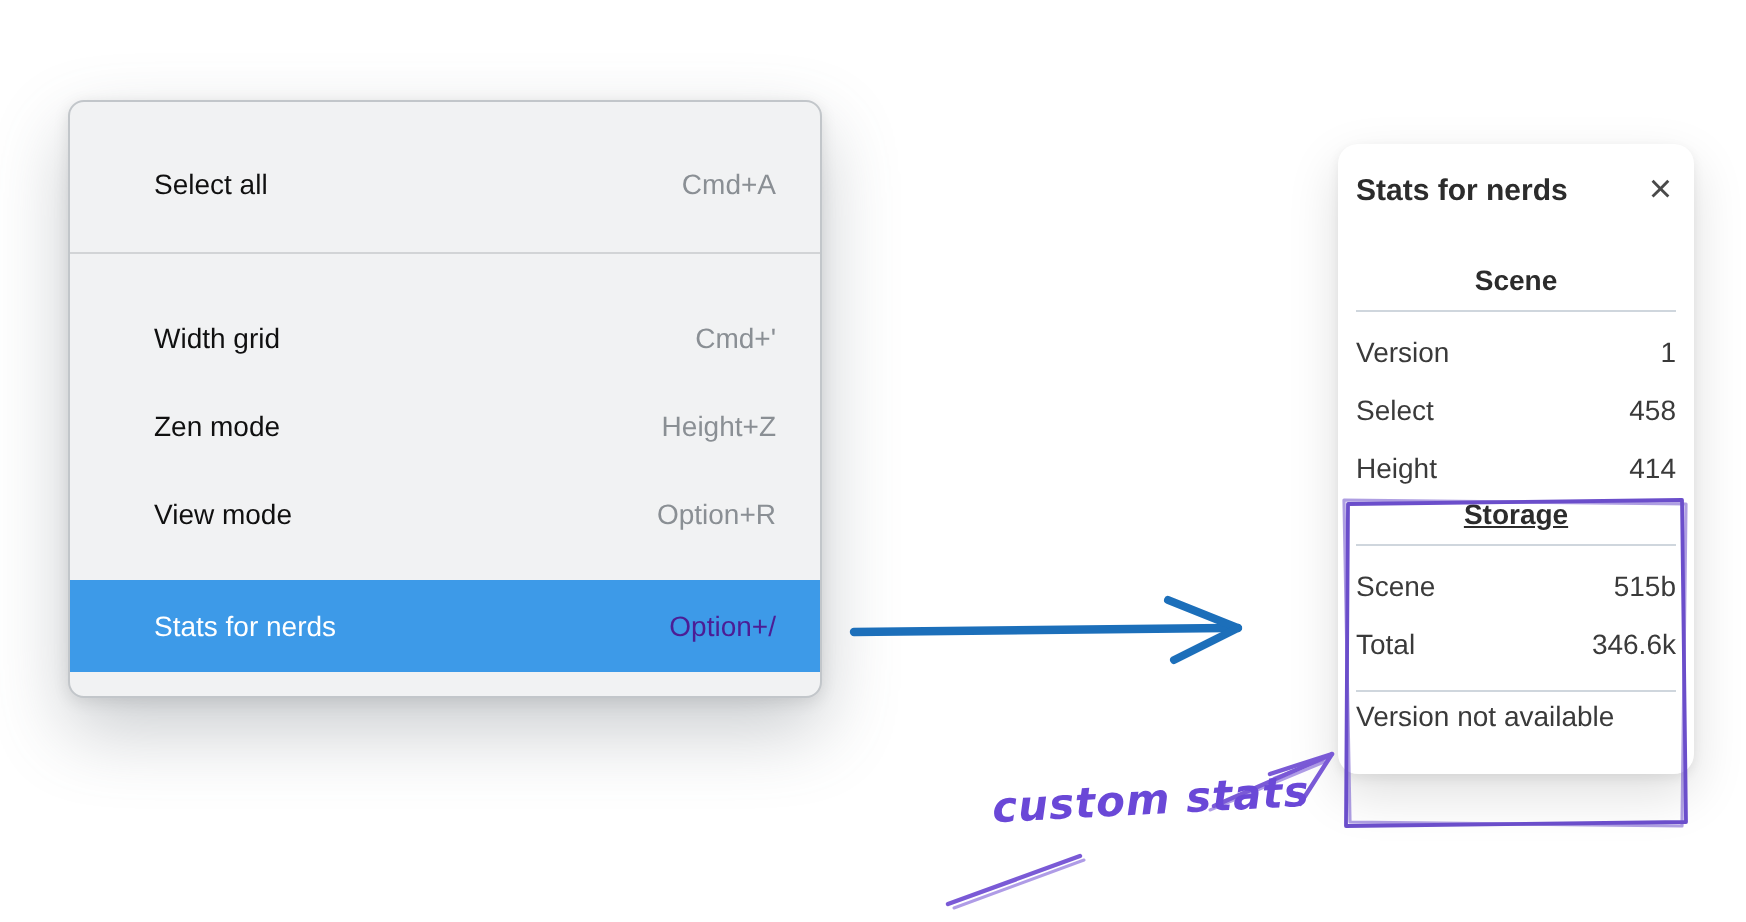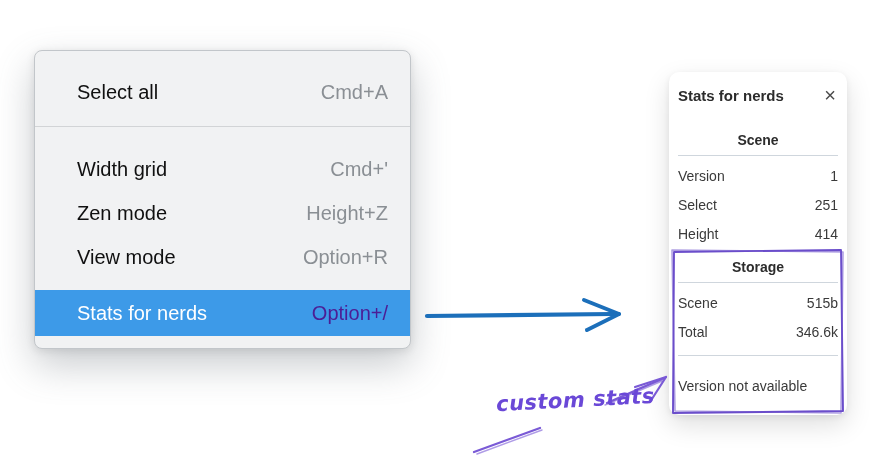--- a/index.html
+++ b/index.html
@@ -14,21 +14,21 @@
     position:absolute; left:34px; top:50px; width:377px; box-sizing:border-box;
     background:#f1f2f3;
     border:1px solid #c2c6ca; border-radius:8px;
     padding:14px 0 12px;
     box-shadow:0 16px 38px rgba(90,100,110,.33), 0 2px 8px rgba(0,0,0,.10);
     z-index:2;
   }
   .menu-item {
     display:flex; justify-content:space-between; align-items:center;
     height:44px; padding:0 22px 0 42px;
-    font-size:20px; color:#101010; cursor:default; white-space:nowrap;
+    font-size:14px; color:#101010; cursor:default; white-space:nowrap;
   }
   .menu-item--first { height:54px; }
   .menu-divider { height:1px; background:#d2d4d6; margin:7px 0 20px; }
   .mi-shortcut { color:#8a8f94;text-align:center; }
   .menu-item--selected {
     background:#3d9ae8; color:#ffffff; height:46px; margin-top:11px;
   }
   .menu-item--selected .mi-shortcut { color:#4c1d95; }
 
   
@@ -40,26 +40,26 @@
     font-size:14px; color:#3a3a3a; z-index:2;
   }
   .panel-header { display:flex; justify-content:space-between; align-items:center; height:20px; }
   .panel-title { font-weight:700; font-size:15px; color:#2c2c2c; }
   .close-btn {
     font-size:20px; line-height:1; color:#4a4a4a; cursor:pointer;
     background:none; border:none; padding:0 2px; font-family:inherit;
   }
   .sec-heading { text-align:center; font-weight:700; color:#2c2c2c; font-size:14px; }
   .sh-scene   { margin-top:27px; }
-  .sh-storage { margin-top:11px; }
+  .sh-storage { margin-top:1px;text-decoration:underline; }
   .sh-version { margin-top:11px; }
   .sep { height:1px; background:#cfd6dd; border:none; margin:7px 0 5px; }
   .sep-version { margin-top:9px; margin-bottom:3px; }
   .stat-row { display:flex; justify-content:space-between; align-items:center; height:29px; }
-  .version-note { margin-top:22px; margin-bottom:6px; }
+  .version-note { margin-top:4px; margin-bottom:6px; }
 
   
   .annot-svg {
     position:absolute; left:0; top:0; width:873px; height:461px;
     z-index:5; pointer-events:none;
   }
   .custom-stats-label {
     position:absolute; left:496px; top:388px; z-index:6;
     font-family:"DejaVu Sans", sans-serif;
     font-style:italic; font-weight:700; font-size:21px; letter-spacing:.5px;
@@ -102,21 +102,21 @@
   </div>
 
   <div class="sec-heading sh-scene">Scene</div>
   <div class="sep"></div>
   <div class="stat-row">
     <span>Version</span>
     <span>1</span>
   </div>
   <div class="stat-row">
     <span>Select</span>
-    <span>251</span>
+    <span>458</span>
   </div>
   <div class="stat-row">
     <span>Height</span>
     <span>414</span>
   </div>
 
   <div class="sec-heading sh-storage">Storage</div>
   <div class="sep"></div>
   <div class="stat-row">
     <span>Scene</span>

